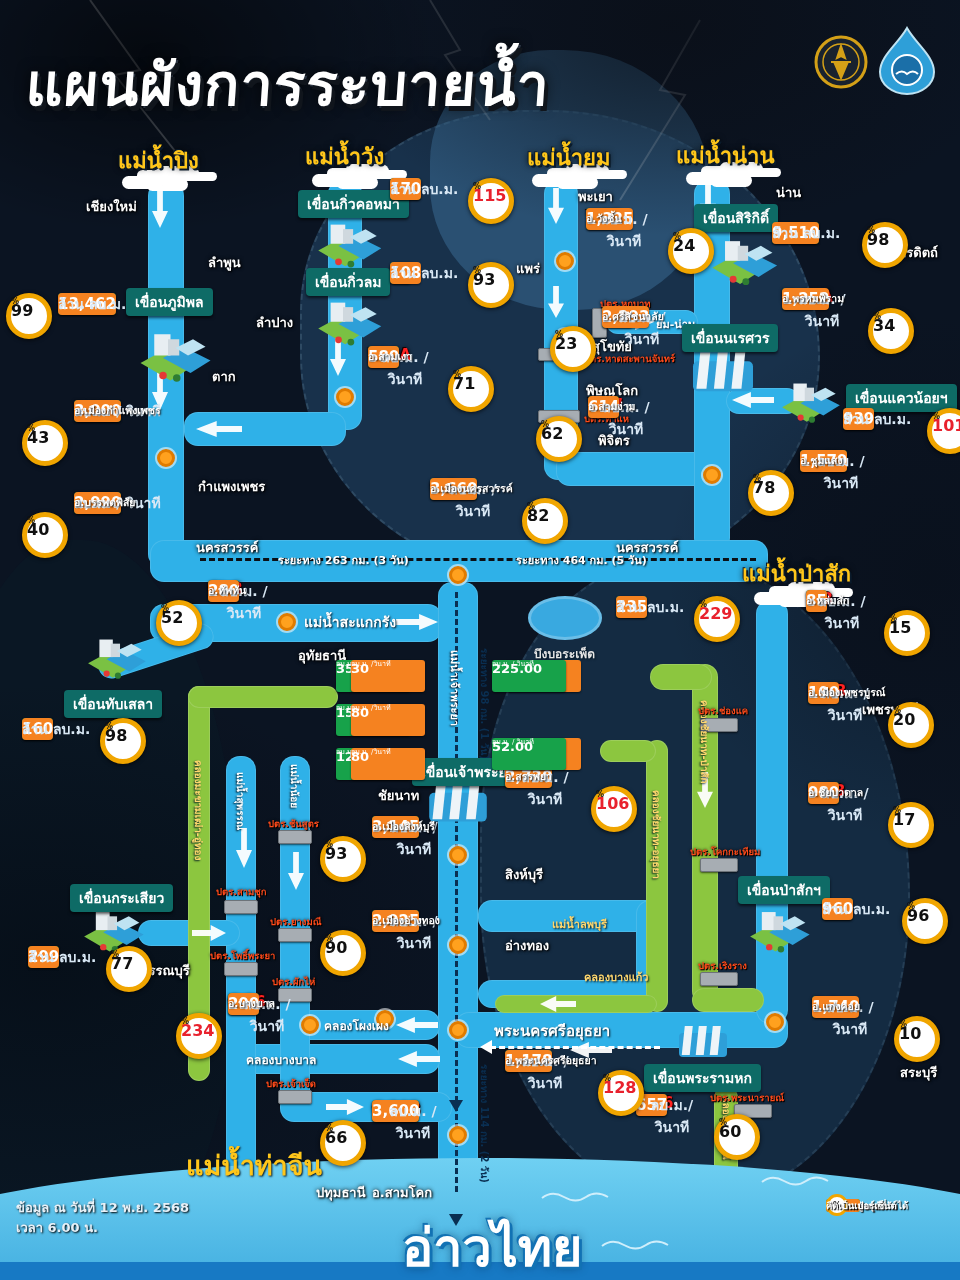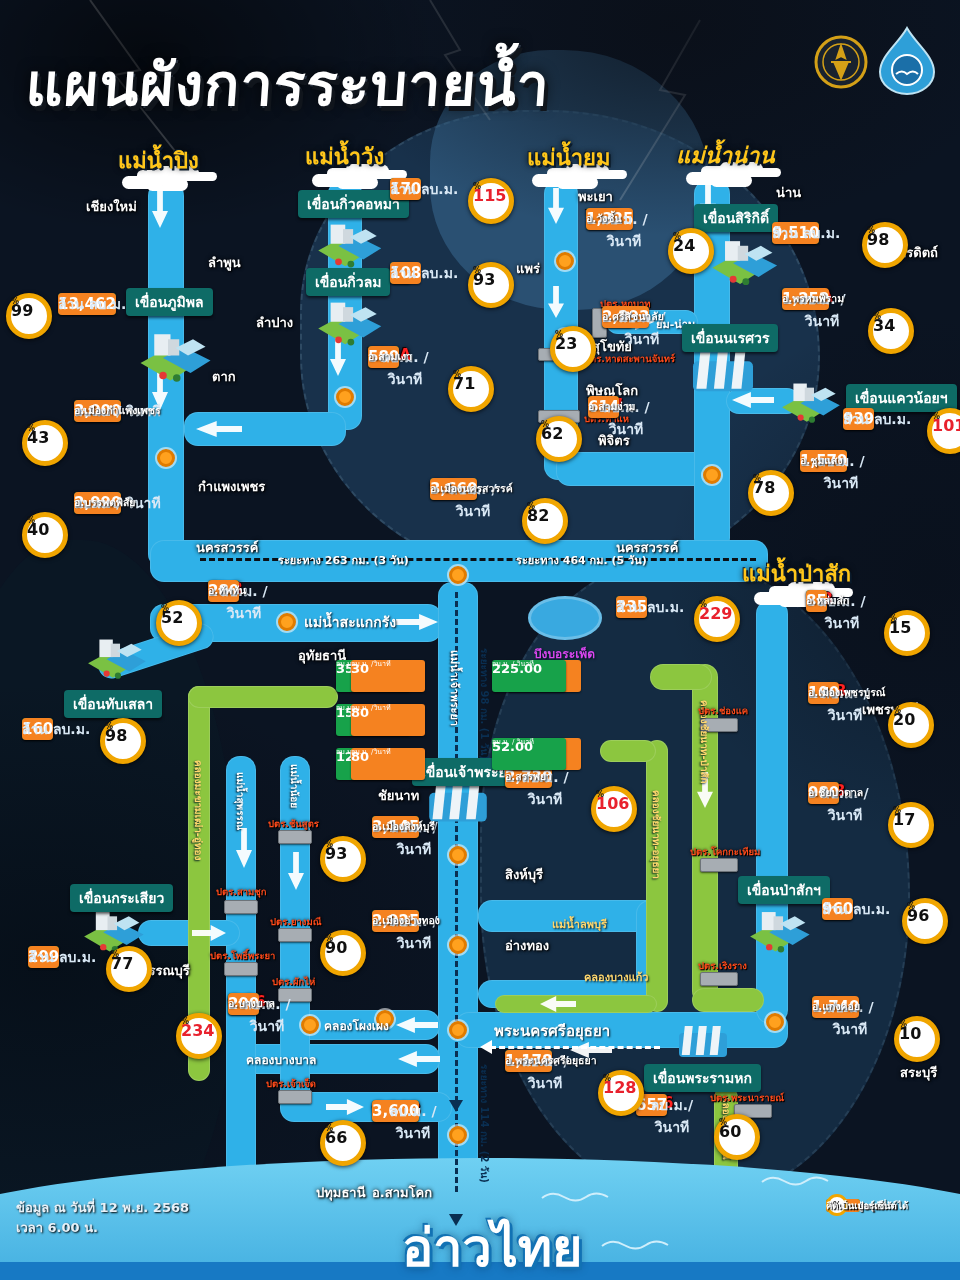--- a/index.html
+++ b/index.html
@@ -232,34 +232,35 @@
     <div class="dot" style="left: 766px; top: 1013px;"></div>
     <div class="dot" style="left: 376px; top: 1010px;"></div>
     <div class="cloud" style="left: 122px; top: 176px; width: 42px;"></div>
     <div class="cloud" style="left: 312px; top: 174px; width: 42px;"></div>
     <div class="cloud" style="left: 532px; top: 174px; width: 42px;"></div>
     <div class="cloud" style="left: 686px; top: 172px; width: 42px;"></div>
     <div class="cloud" style="left: 754px; top: 592px; width: 46px;"></div>
     <div class="header" style="left: 118px; top: 143px;">แม่น้ำปิง</div>
     <div class="header" style="left: 305px; top: 139px;">แม่น้ำวัง</div>
     <div class="header" style="left: 527px; top: 140px;">แม่น้ำยม</div>
-    <div class="header" style="left: 676px; top: 138px; font-style: italic;">แม่น้ำน่าน</div>
+    <div class="header" style="left: 676px; top: 138px;">แม่น้ำน่าน</div>
     <div class="header" style="left: 742px; top: 556px;">แม่น้ำป่าสัก</div>
     <div class="dist" style="left: 278px; top: 551px;">ระยะทาง 263 กม. (3 วัน)</div>
     <div class="dist" style="left: 516px; top: 551px;">ระยะทาง 464 กม. (5 วัน)</div>
     <div class="dist vtext" style="left: 492px; top: 648px; color: rgb(10, 47, 82); text-shadow: none; font-size: 10px;">ระยะทาง 98 กม. (1 วัน)</div>
     <div class="dist vtext" style="left: 492px; top: 1064px; color: rgb(10, 47, 82); text-shadow: none; font-size: 10px;">ระยะทาง 114 กม. (2 วัน)</div>
     <div class="chlabel" style="left: 304px; top: 611px; color: rgb(255, 255, 255); font-size: 14px;">แม่น้ำสะแกกรัง</div>
     <div class="chlabel" style="left: 656px; top: 315px; color: rgb(255, 255, 255); font-size: 11px;">ยม-น่าน</div>
-    <div class="chlabel" style="left: 534px; top: 644px; color: #d946ef; font-size: 12px;">บึงบอระเพ็ด</div>
+    <div class="chlabel" style="left: 534px; top: 644px; color: #e5e5e5; font-size: 12px;">บึงบอระเพ็ด</div>
     <div class="chlabel" style="left: 552px; top: 915px; color: rgb(255, 215, 110); font-size: 11px;">แม่น้ำลพบุรี</div>
     <div class="chlabel" style="left: 584px; top: 968px; color: rgb(255, 215, 110); font-size: 11px;">คลองบางแก้ว</div>
     <div class="chlabel" style="left: 324px; top: 1016px; color: rgb(255, 255, 255); font-size: 12px;">คลองโผงเผง</div>
     <div class="chlabel" style="left: 246px; top: 1050px; color: rgb(255, 255, 255); font-size: 12px;">คลองบางบาล</div>
     <div class="chlabel" style="left: 494px; top: 1019px; color: rgb(255, 255, 255); font-size: 15px;">พระนครศรีอยุธยา</div>
+    <div class="chlabel" style="left: 186px; top: 1144px; color: rgb(255, 198, 26); font-size: 27px;">แม่น้ำท่าจีน</div>
     <div class="chlabel vtext" style="left: 206px; top: 760px; color: rgb(255, 215, 110); font-size: 10px;">คลองมะขามเฒ่า-อู่ทอง</div>
     <div class="chlabel vtext" style="left: 248px; top: 772px; color: rgb(255, 255, 255); font-size: 10px;">แม่น้ำสุพรรณ</div>
     <div class="chlabel vtext" style="left: 302px; top: 764px; color: rgb(255, 255, 255); font-size: 10px;">แม่น้ำน้อย</div>
     <div class="chlabel vtext" style="left: 464px; top: 650px; color: rgb(255, 255, 255); font-size: 11px;">แม่น้ำเจ้าพระยา</div>
     <div class="chlabel vtext" style="left: 712px; top: 700px; color: rgb(255, 215, 110); font-size: 10px;">คลองชัยนาท-ป่าสัก</div>
     <div class="chlabel vtext" style="left: 664px; top: 790px; color: rgb(255, 215, 110); font-size: 10px;">คลองชัยนาท-อยุธยา</div>
     <div class="chlabel vtext" style="left: 734px; top: 1096px; color: rgb(255, 215, 110); font-size: 10px;">คลองระพีพัฒน์</div>
     <div class="place" style="left: 86px; top: 196px;">เชียงใหม่</div>
     <div class="place" style="left: 208px; top: 252px;">ลำพูน</div>
     <div class="place" style="left: 256px; top: 312px;">ลำปาง</div>

